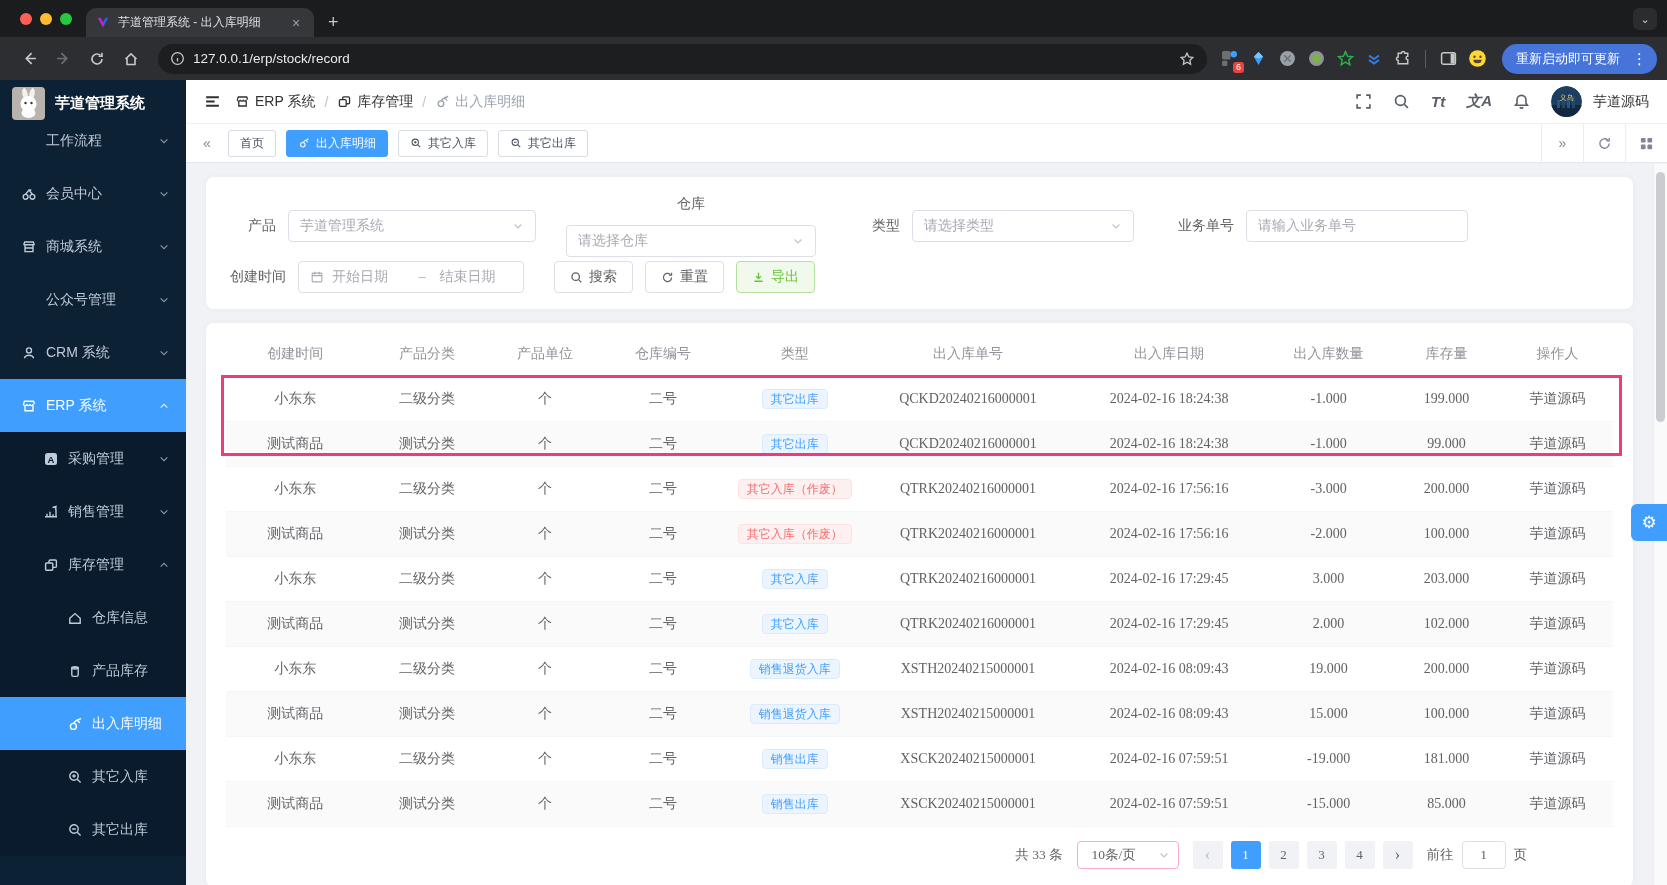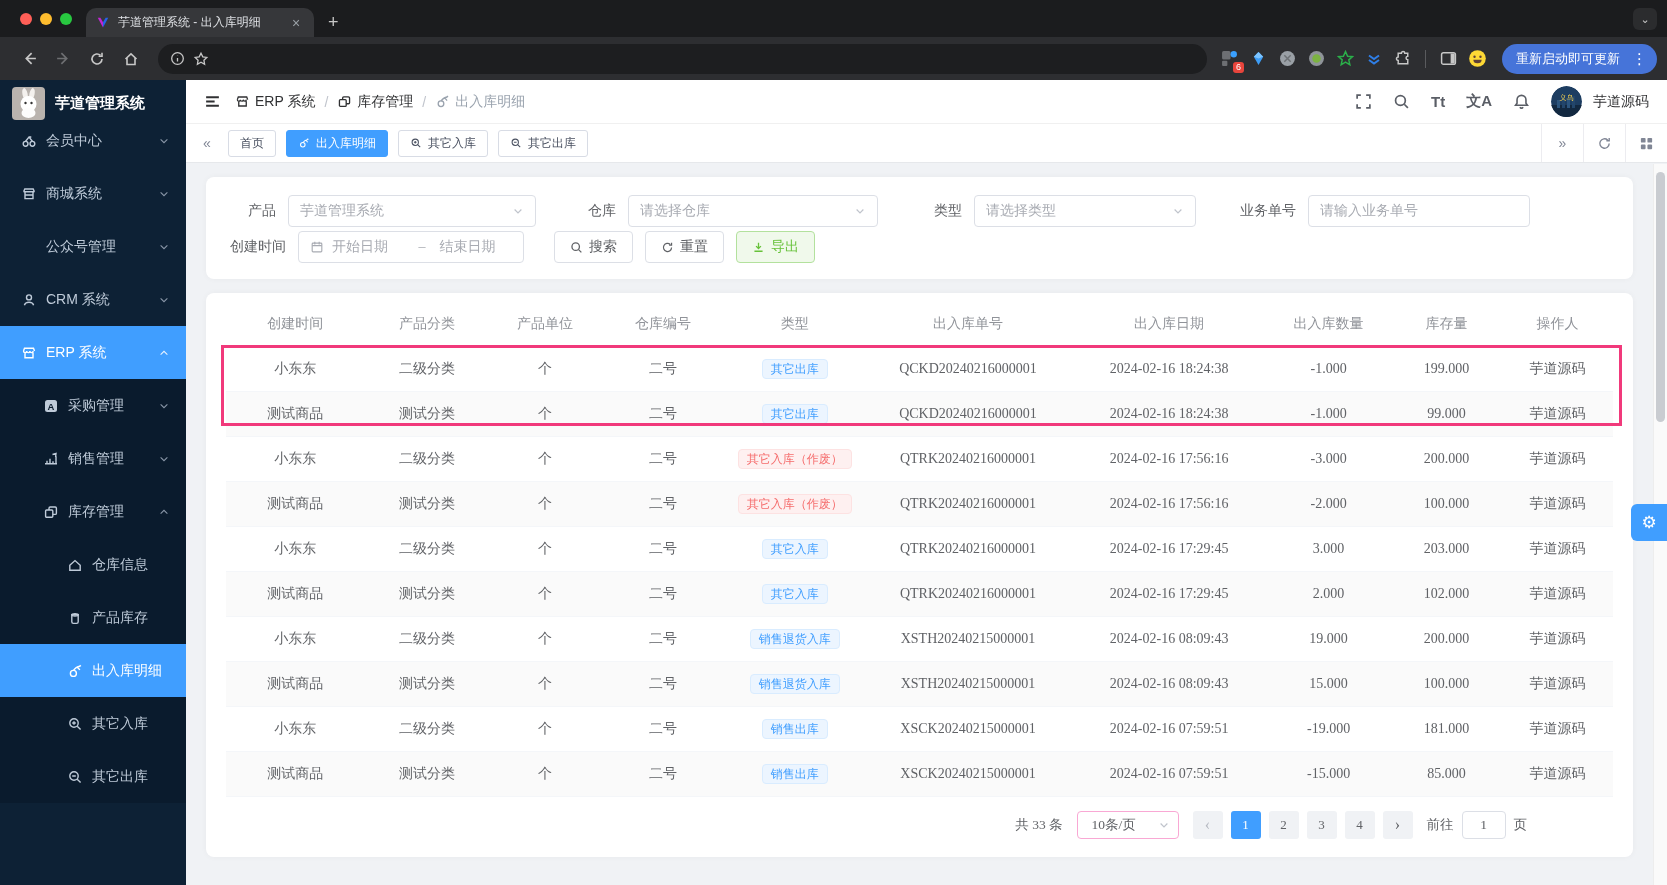--- a/index.html
+++ b/index.html
@@ -51,21 +51,21 @@
   
   .main { flex:1; display:flex; flex-direction:column; position:relative; min-width:0; background:#f0f2f5; }
   .topbar { height:44px; background:#fff; display:flex; align-items:center; padding:0 18px; gap:14px; border-bottom:1px solid #f0f0f0; }
   .hamburger { color:#303133; display:flex; }
   .crumbs { display:flex; align-items:center; gap:9px; }
   .crumb { display:flex; align-items:center; gap:5px; color:#303133; font-size:14px; }
   .crumb svg { width:15px; height:15px; }
   .crumb.muted { color:#9aa3ae; }
   .crumb-sep { color:#c0c4cc; }
   .topbar-right { margin-left:auto; display:flex; align-items:center; gap:21px; color:#5a5e66; }
-  .tb-ic { display:flex; align-items:center; justify-content:center; font-size:15px; }
+  .tb-ic { display:flex; align-items:center; justify-content:center; font-size:15px;font-style:italic; }
   .tb-ic svg { width:17px; height:17px; }
   .tb-text { font-weight:bold; font-size:15px; letter-spacing:0; }
   .avatar { width:31px; height:31px; border-radius:50%; overflow:hidden; flex:none; }
   .username { color:#303133; font-size:14px; margin-left:-10px; }
 
   
   .tagsbar { height:39px; background:#fff; border-bottom:1px solid #e6e8eb; display:flex; align-items:center; padding-left:6px; }
   .tag-arrow { width:30px; text-align:center; color:#808695; font-size:14px; }
   .tags { display:flex; gap:10px; align-items:center; flex:1; padding-left:6px; }
   .tag { height:27px; display:flex; align-items:center; gap:6px; padding:0 11px; border:1px solid #d8dce5; border-radius:3px; background:#fff; color:#495060; font-size:12px; cursor:pointer; }
@@ -168,20 +168,21 @@
     <span class="nav-ic">
         <svg width="16" height="16" viewBox="0 0 16 16" fill="none" stroke="currentColor" stroke-width="1.6">
           <path d="M2.5 8 L8 2.8 13.5 8 M4 7 v6.5 h8 V7"></path>
         </svg>
       </span>
     <div class="urlbar">
       <svg width="15" height="15" viewBox="0 0 16 16" fill="none" stroke="#c7c7c7" stroke-width="1.4">
           <circle cx="8" cy="8" r="6.2"></circle>
           <path d="M8 4.8 v.2 M8 7.4 V11.2"></path>
         </svg>
+      <span class="url">127.0.0.1/erp/stock/record</span>
       <svg width="16" height="16" viewBox="0 0 16 16" fill="none" stroke="#c7c7c7" stroke-width="1.3">
           <path d="M8 2.2 l1.8 3.7 4 .5 -2.9 2.8 .7 4 L8 11.3 4.4 13.2 l.7-4 L2.2 6.4 l4-.5 z"></path>
         </svg>
     </div>
     <div class="ext-area">
       <span class="ext">
         <svg width="17" height="17" viewBox="0 0 16 16">
             <rect x="1" y="1" width="8" height="8" rx="1.5" fill="#6d6f73"></rect>
             <rect x="1" y="10" width="5" height="5" rx="1" fill="#6d6f73"></rect>
             <circle cx="12" cy="4" r="3" fill="#3aa0ff"></circle>
@@ -255,20 +256,29 @@
               <circle cx="16.5" cy="17" r="8" fill="#ffffff"></circle>
               <circle cx="13.5" cy="16" r="1.2" fill="#333"></circle>
               <circle cx="19.5" cy="16" r="1.2" fill="#333"></circle>
               <ellipse cx="16.5" cy="26" rx="7" ry="5" fill="#fdfdfd"></ellipse>
             </svg>
         </span>
         <span class="logo-title">芋道管理系统</span>
       </div>
       <nav class="menu">
           <div class="menu-item lvl1">
+            <span class="mi-icon"></span>
+            <span class="mi-label">工作流程</span>
+            <span class="mi-chevron">
+              <svg viewBox="0 0 16 16" fill="none" stroke="currentColor" stroke-width="1.4">
+                <path d="M3.5 5.8 L8 10.3 12.5 5.8"></path>
+              </svg>
+            </span>
+          </div>
+          <div class="menu-item lvl1">
             <span class="mi-icon">
               <svg viewBox="0 0 16 16" fill="none" stroke="currentColor" stroke-width="1.4">
                 <circle cx="4.6" cy="10.8" r="2.4"></circle>
                 <circle cx="11.4" cy="10.8" r="2.4"></circle>
                 <path d="M4.6 8.2 L8 4 l3.4 4.2 M8 4 h2.3"></path>
               </svg>
             </span>
             <span class="mi-label">会员中心</span>
             <span class="mi-chevron">
               <svg viewBox="0 0 16 16" fill="none" stroke="currentColor" stroke-width="1.4">
@@ -545,21 +555,21 @@
           <div class="frow">
             <div class="ffield" style="margin-left:18px;">
               <span class="flabel">产品</span>
               <div class="fselect" style="width:248px;">
                 <span class="ph">芋道管理系统</span>
                 <svg viewBox="0 0 16 16" fill="none" stroke="currentColor" stroke-width="1.6">
                     <path d="M3.5 6 L8 10.5 12.5 6"></path>
                   </svg>
               </div>
             </div>
-            <div class="ffield" style="margin-left:52px;">
+            <div class="ffield" style="margin-left:30px;flex-direction:column;">
               <span class="flabel">仓库</span>
               <div class="fselect" style="width:250px;">
                 <span class="ph">请选择仓库</span>
                 <svg viewBox="0 0 16 16" fill="none" stroke="currentColor" stroke-width="1.6">
                     <path d="M3.5 6 L8 10.5 12.5 6"></path>
                   </svg>
               </div>
             </div>
             <div class="ffield" style="margin-left:56px;">
               <span class="flabel">类型</span>

